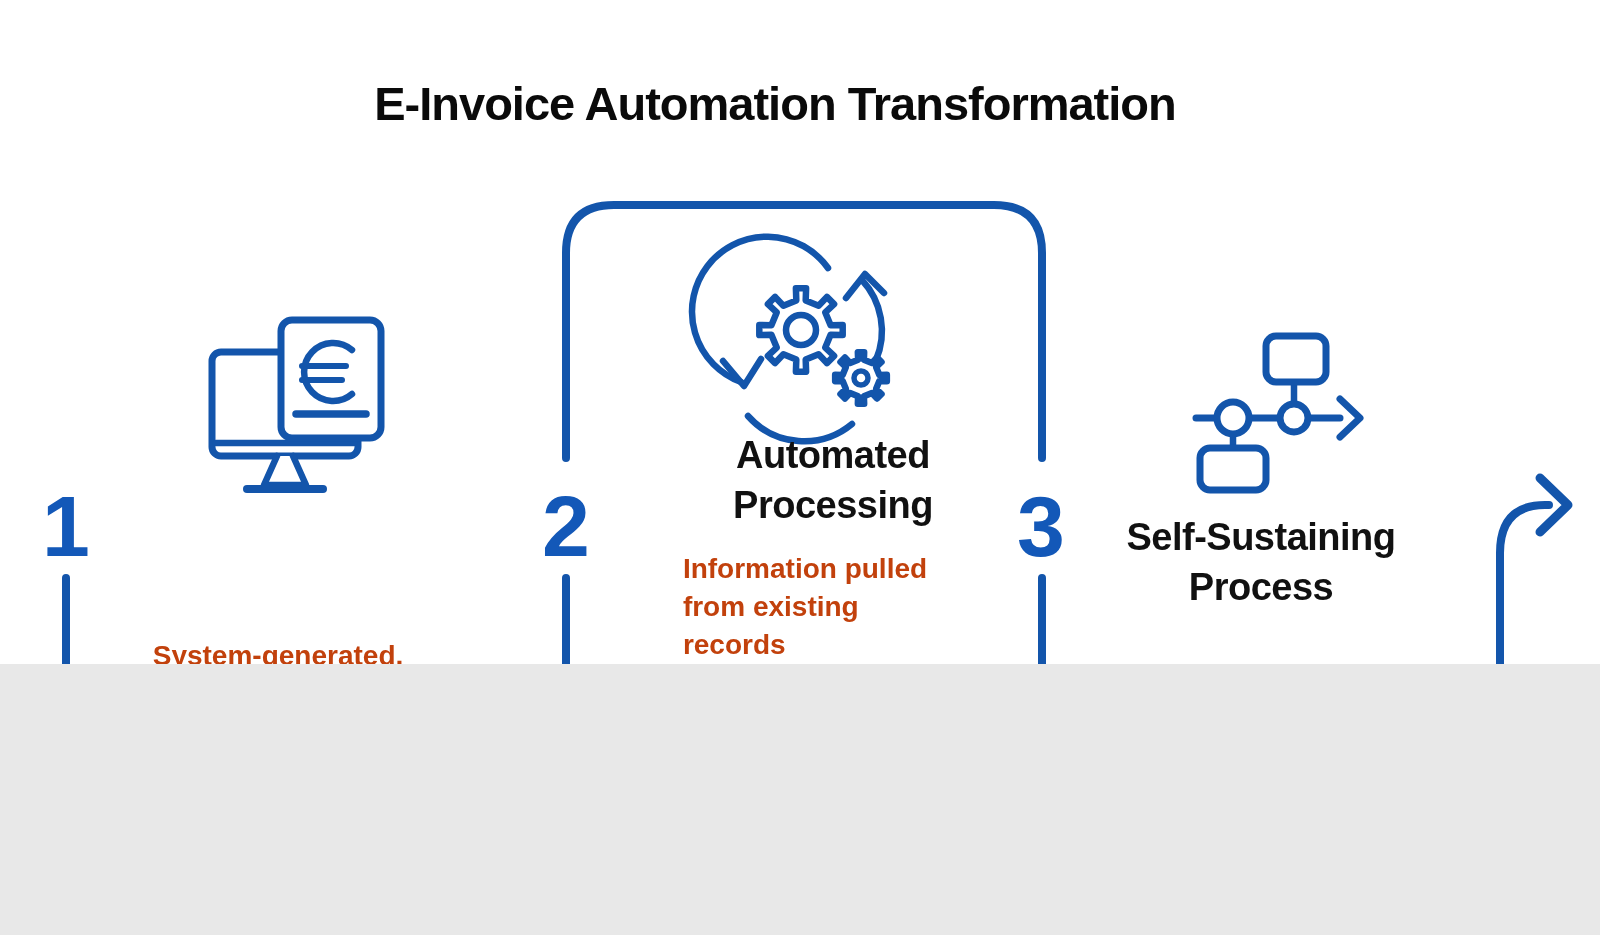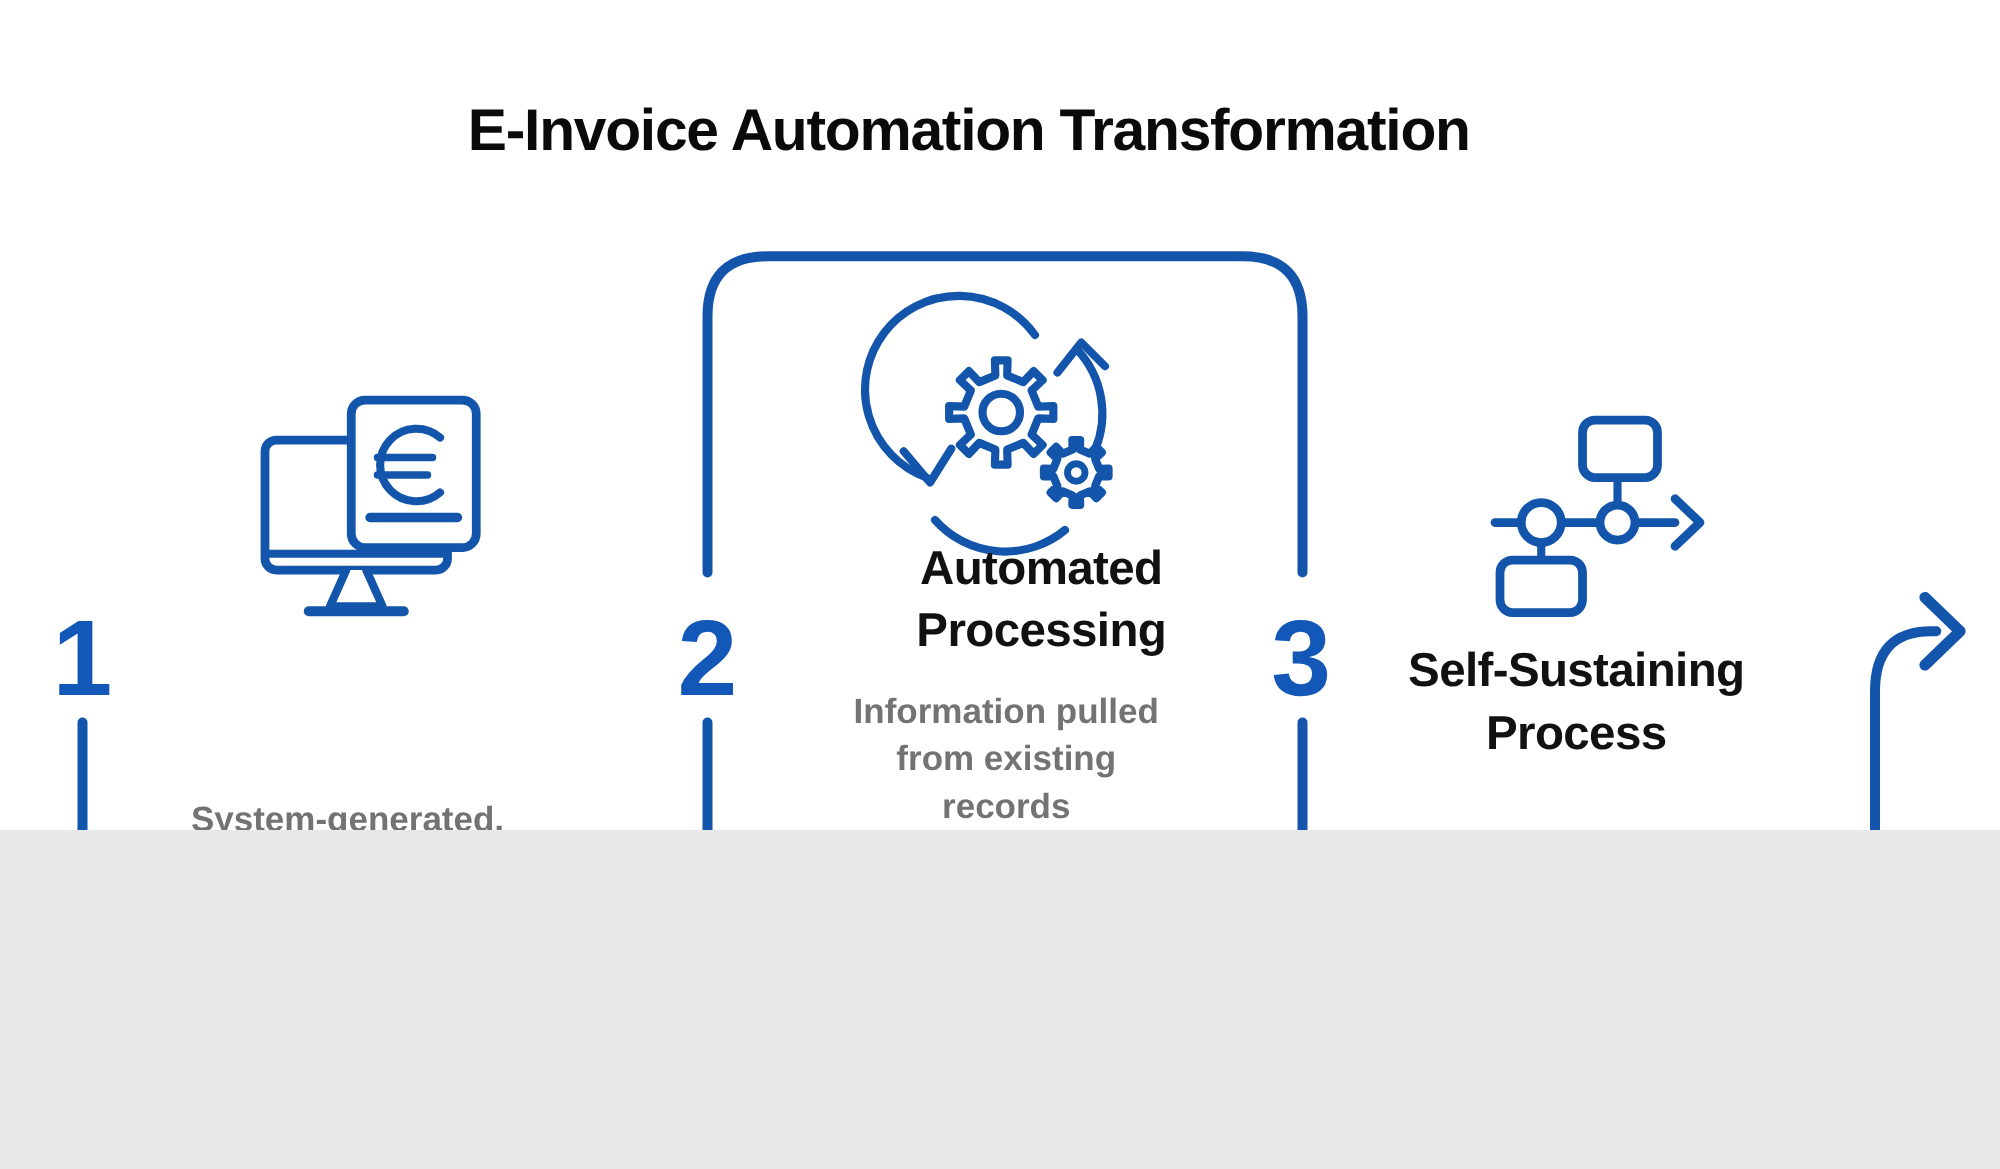--- a/index.html
+++ b/index.html
@@ -34,25 +34,24 @@
     font-size:38px;
     font-weight:800;
     letter-spacing:-0.5px;
     line-height:50px;
     color:#111111;
     white-space:pre-line;
   }
   .step-desc{
     position:absolute;
     transform:translateX(-50%);
-    text-align:center;
     font-size:28px;
     font-weight:700;
     line-height:38px;
-    color:#737373;
+    color:#c2410c;
     white-space:pre-line;
   }
   .h-step1{left:295px;top:512px;}
   .d-step1{left:278px;top:637px;}
   .h-step2{left:805px;top:430px;margin-left:28px;}
   .d-step2{left:805px;top:550px;}
   .h-step3{left:1261px;top:512px;}
   .d-step3{left:1261px;top:634px;}
 </style>
 </head>

